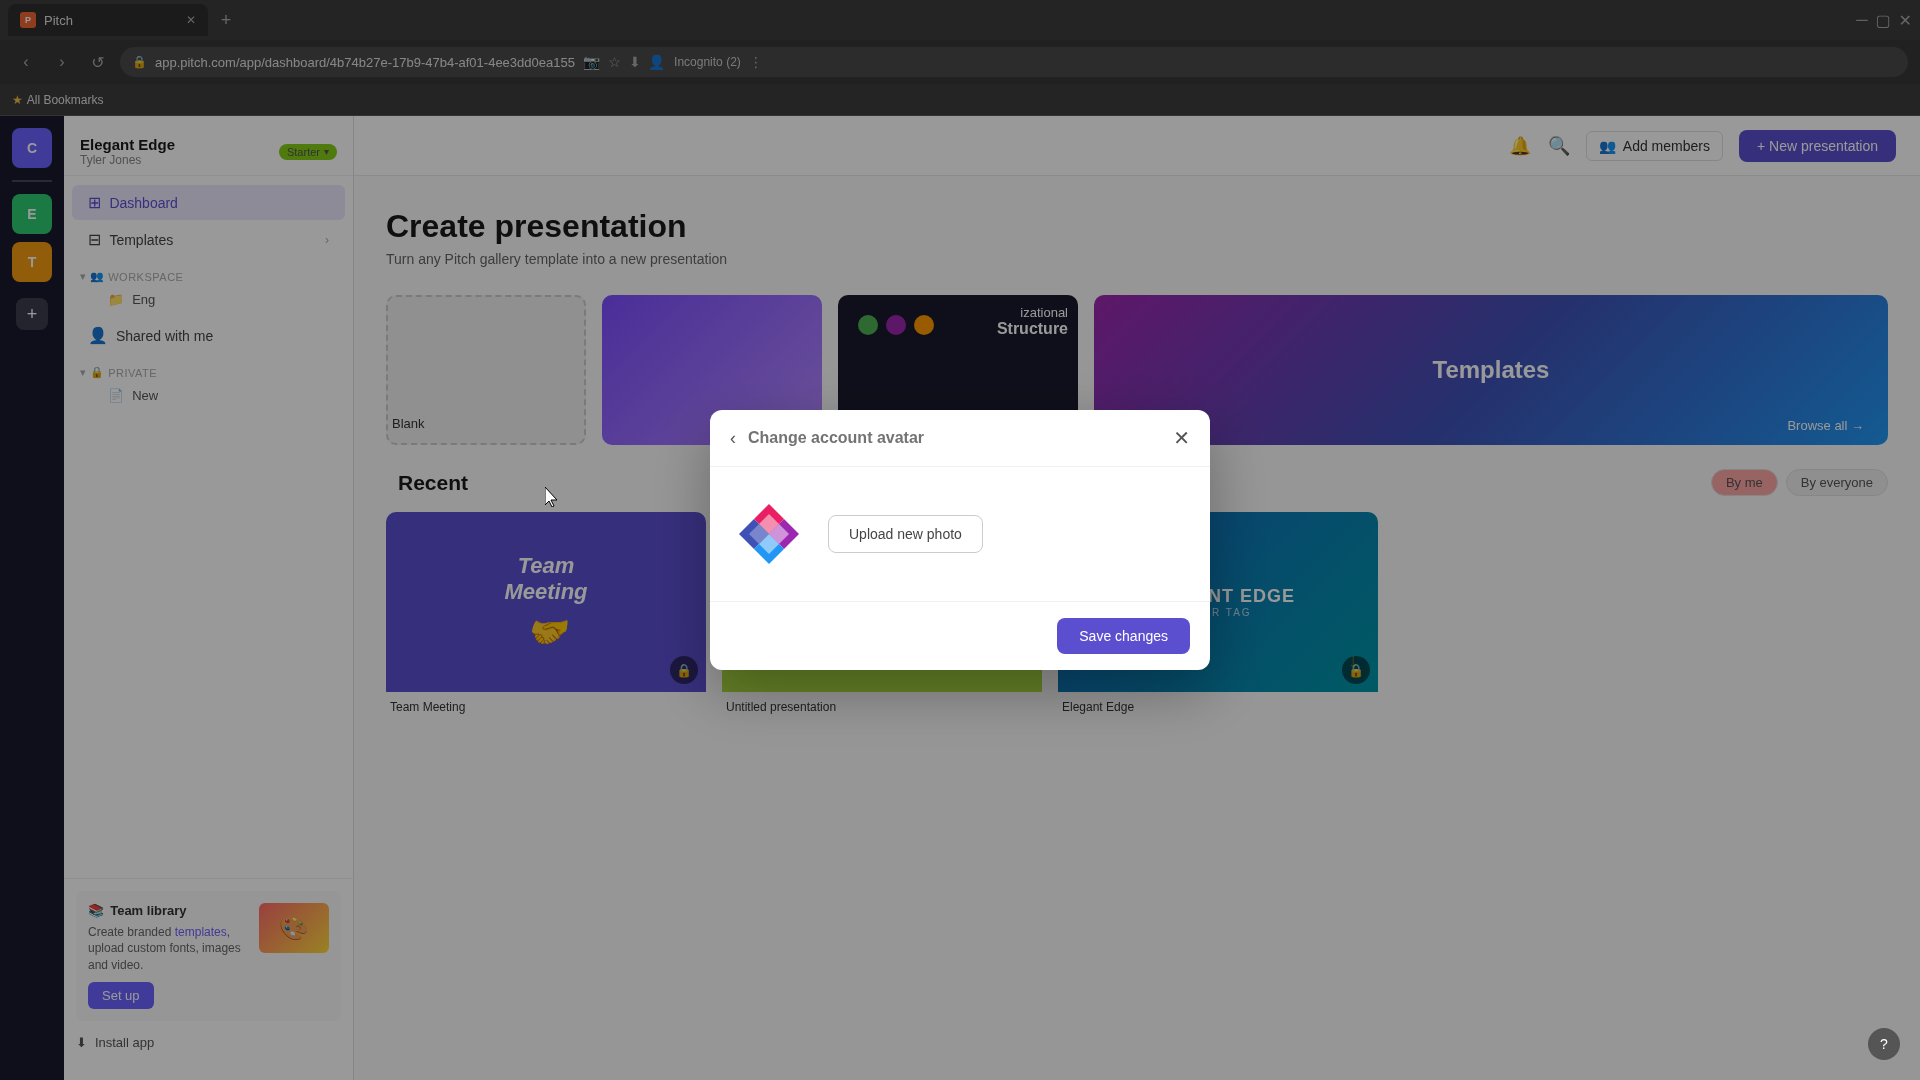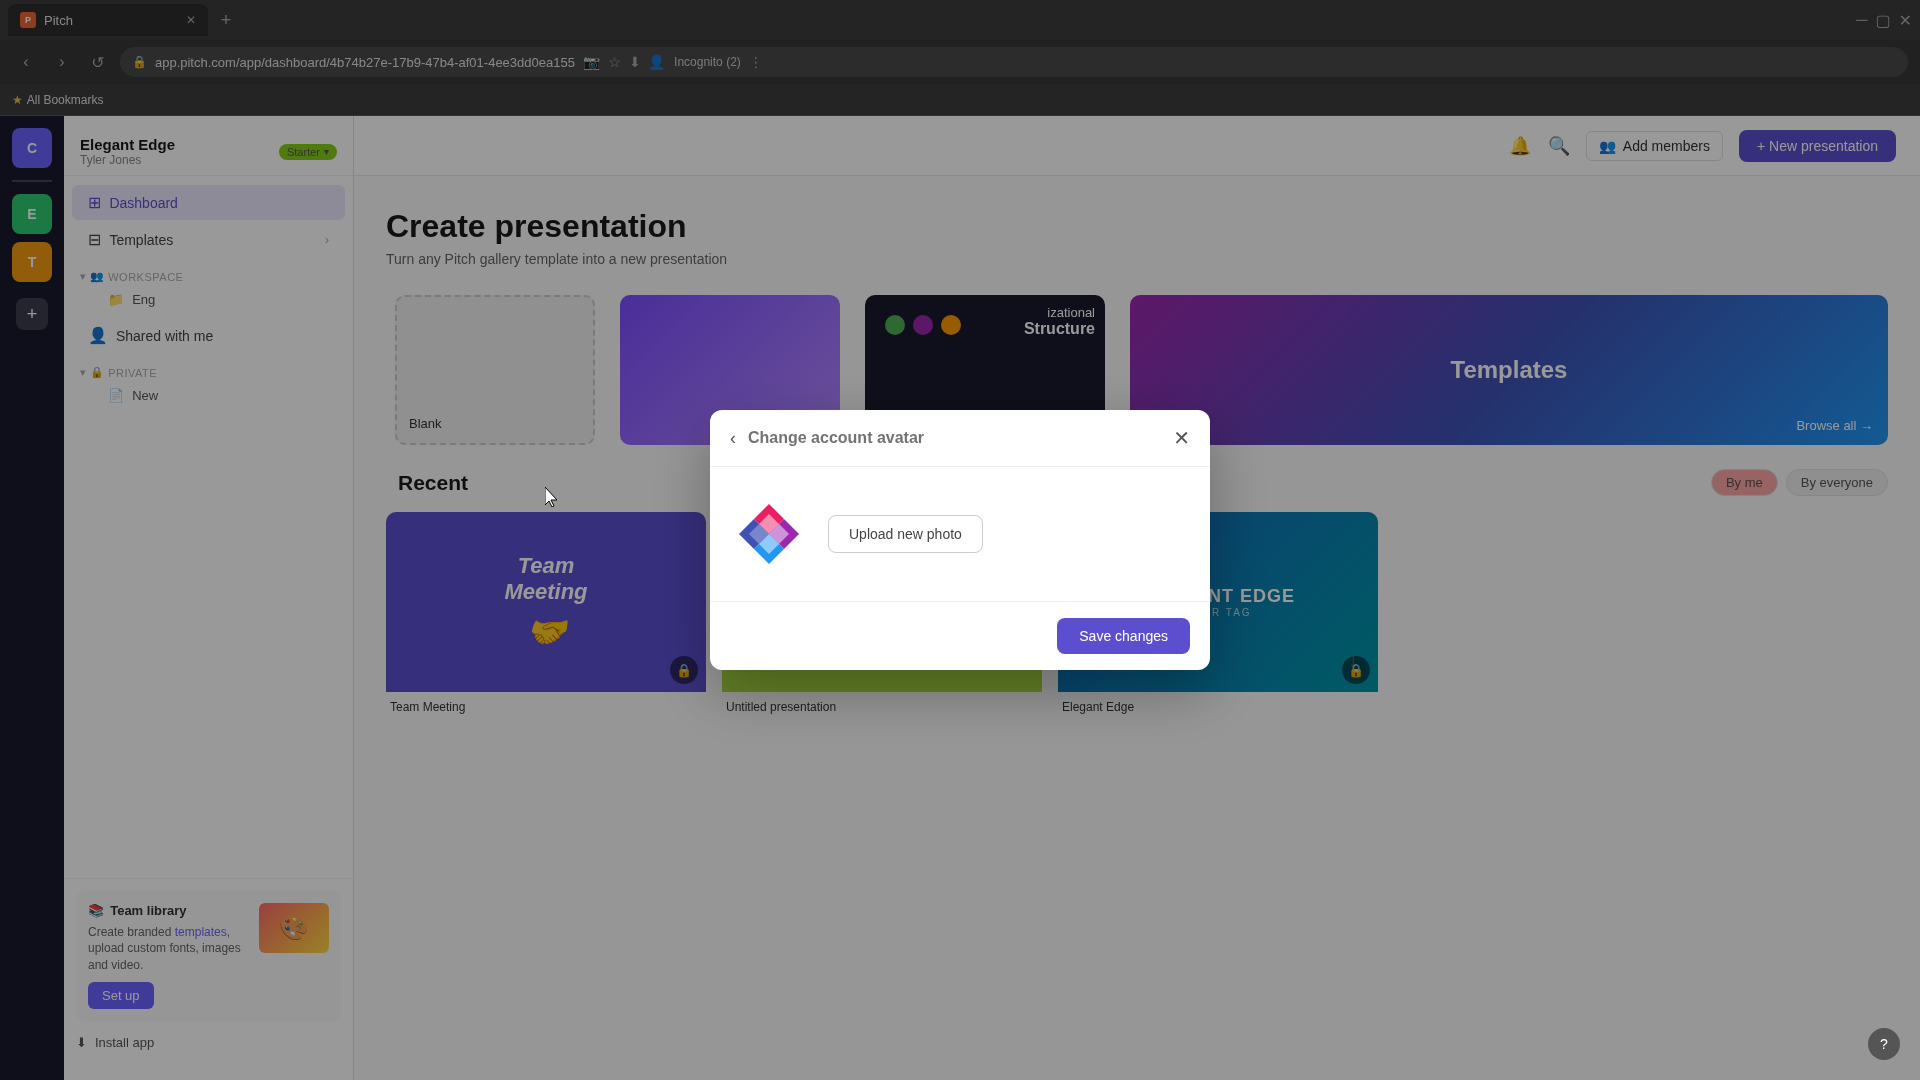--- a/index.html
+++ b/index.html
@@ -60,30 +60,30 @@
     .page-subtitle { font-size: 14px; color: #666; margin-bottom: 28px; }
 
     
     .top-bar { display: flex; align-items: center; justify-content: flex-end; padding: 0 24px; height: 60px; background: white; border-bottom: 1px solid #e8e8e8; gap: 16px; }
     .top-bar-icon { color: #666; font-size: 18px; cursor: pointer; }
     .add-members-btn { display: flex; align-items: center; gap: 6px; font-size: 14px; color: #333; cursor: pointer; padding: 6px 12px; border-radius: 6px; border: 1px solid #e0e0e0; }
     .new-presentation-btn { background: #5b4fcf; color: white; border: none; border-radius: 8px; padding: 8px 18px; font-size: 14px; font-weight: 500; cursor: pointer; display: flex; align-items: center; gap: 6px; }
 
     
     .template-row { display: flex; gap: 16px; margin-bottom: 24px; }
-    .template-card { border-radius: 10px; overflow: hidden; cursor: pointer; flex: 1; height: 150px; position: relative; margin-left: 9px; }
+    .template-card { border-radius: 10px; overflow: hidden; cursor: pointer; flex: 1; height: 150px; position: relative; }
     .card-blank { background: #f0f0f0; border: 2px dashed #ccc; display: flex; align-items: flex-end; padding: 12px; }
     .card-purple { background: linear-gradient(135deg, #7c4dff, #b388ff); }
     .card-dark-org { background: #1a1a2e; display: flex; align-items: flex-end; }
     .card-templates { background: linear-gradient(135deg, #9c27b0, #3f51b5, #2196f3); display: flex; align-items: center; justify-content: center; }
-    .card-label { position: absolute; bottom: 12px; left: 12px; font-size: 13px; color: #333; font-weight: 500; }
+    .card-label { position: absolute; bottom: 12px; left: 4px; font-size: 13px; color: #333; font-weight: 500; }
     .card-label-white { color: white; }
     .org-structure-overlay { position: absolute; top: 10px; right: 10px; color: white; text-align: right; font-size: 16px; font-weight: 700; }
     .templates-label { color: white; font-size: 24px; font-weight: 700; }
-    .browse-all { position: absolute; bottom: 12px; right: 15px; font-size: 13px; color: white; cursor: pointer; }
+    .browse-all { position: absolute; bottom: 12px; right: 24px; font-size: 13px; color: white; cursor: pointer; }
 
     
     .section-header { display: flex; align-items: center; justify-content: space-between; margin-bottom: 16px; }
     .section-title { font-size: 21px; font-weight: 700; color: #1a1a1a; margin-left: 12px; }
     .filter-btns { display: flex; gap: 8px; }
     .filter-btn { border: 1px solid #e0e0e0; background: #fca5a5; border-radius: 20px; padding: 5px 14px; font-size: 13px; color: #555; cursor: pointer; }
     .filter-btn.active { background: #eee; font-weight: 500; }
 
     .recent-cards { display: flex; gap: 16px; }
     .recent-card { width: 320px; border-radius: 10px; overflow: hidden; cursor: pointer; flex-shrink: 0; }

